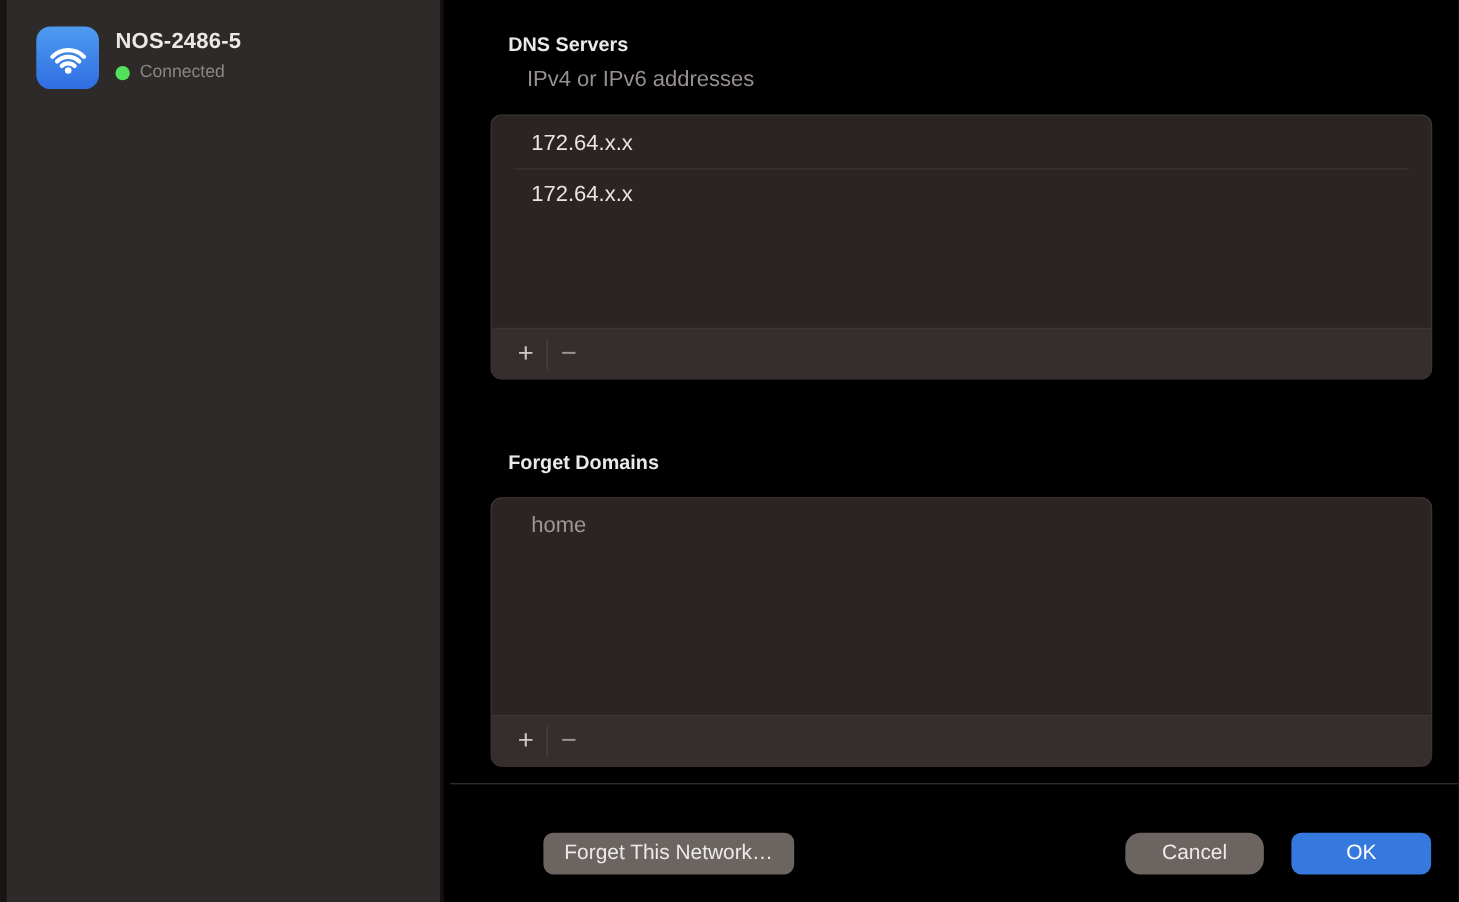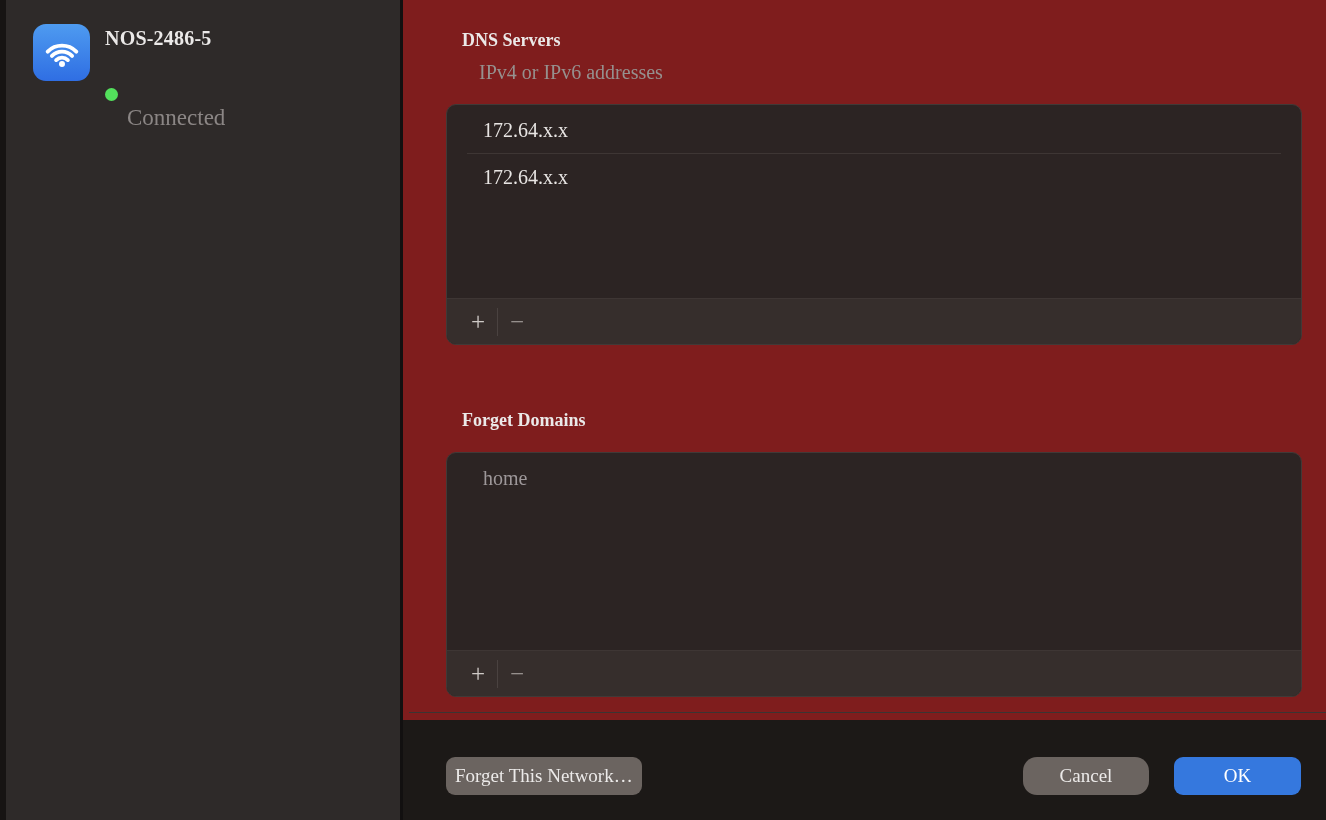--- a/index.html
+++ b/index.html
@@ -1,31 +1,31 @@
 <!DOCTYPE html>
 <html><head>
 <meta charset="utf-8">
 <style>
   * { margin:0; padding:0; box-sizing:border-box; }
   html,body { width:1326px; height:820px; background:#1c1917; font-family:"Liberation Sans","DejaVu Sans",sans-serif; overflow:hidden; }
-  .window { position:relative; width:1326px; height:720px; background:#7f1d1d;font-family:Liberation Serif, serif; }
+  .window { position:relative; width:1326px; height:820px; background:#000000; }
 
   
   .sidebar { position:absolute; left:0; top:0; width:403px; height:820px;
              background:#2e2a29; border-left:6px solid #171413; border-right:3px solid #121010; }
   .conn-header { position:absolute; left:27px; top:24px; display:flex; align-items:flex-start; }
   .wifi-badge { width:57px; height:57px; border-radius:13px; flex:0 0 auto;
                 background:linear-gradient(180deg,#4e9bf0 0%,#2f6ee3 100%);
                 display:flex; align-items:center; justify-content:center; }
   .wifi-badge svg { width:46px; height:46px; }
   .conn-meta { margin-left:15px; padding-top:3px; }
   .conn-name { font-size:20px; font-weight:600; color:#ebe9e8; letter-spacing:.2px; }
   .conn-status { display:flex; align-items:center; margin-top:7px; }
   .status-dot { width:13px; height:13px; border-radius:50%; background:#53e05c; margin-right:9px; }
-  .conn-status-label { font-size:23px; color:#8b8685;margin-top:48px; }
+  .conn-status-label { font-size:16px; color:#8b8685; }
 
   .nav { position:absolute; top:101px; left:0; right:0; }
   .nav-item { height:52px; margin:0 18px 4px 15px; border-radius:10px; padding-left:13px;
               display:flex; align-items:center; font-size:20px; color:#e9e7e6; cursor:default; }
   .nav-item.selected { background:#2b57c8; color:#ffffff; }
 
   
   .content { position:absolute; left:409px; top:0; width:917px; height:820px; }
 
   .group-title { position:absolute; left:53px; font-size:18px; font-weight:700; color:#ebe9e8; }
@@ -45,21 +45,21 @@
   .fbtn.minus { color:#9a9491; }
   .fsep { width:1px; height:28px; background:#4a4240; }
 
   .hdivider { position:absolute; left:0; right:0; top:712px; height:1px; background:#3b3432; }
 
   .bottom-bar { position:absolute; left:37px; right:25px; top:756px; height:40px;
                 display:flex; align-items:center; }
   .btn { height:38px; border-radius:9px; display:flex; align-items:center; justify-content:center;
          font-size:19px; color:#eceae9; cursor:default; white-space:nowrap; }
   .btn-gray { background:#6b6460; }
-  .btn-forget { padding:0 9px; }
+  .btn-forget { padding:0 19px;margin-left:48px; }
   .btn-cancel { width:126px; margin-left:auto;border-radius:14px; }
   .btn-ok { width:127px; margin-left:25px; background:#3578de; color:#ffffff; }
 </style>
 </head>
 <body>
 
 <div class="window">
 
   <aside class="sidebar">
     <div class="conn-header">

